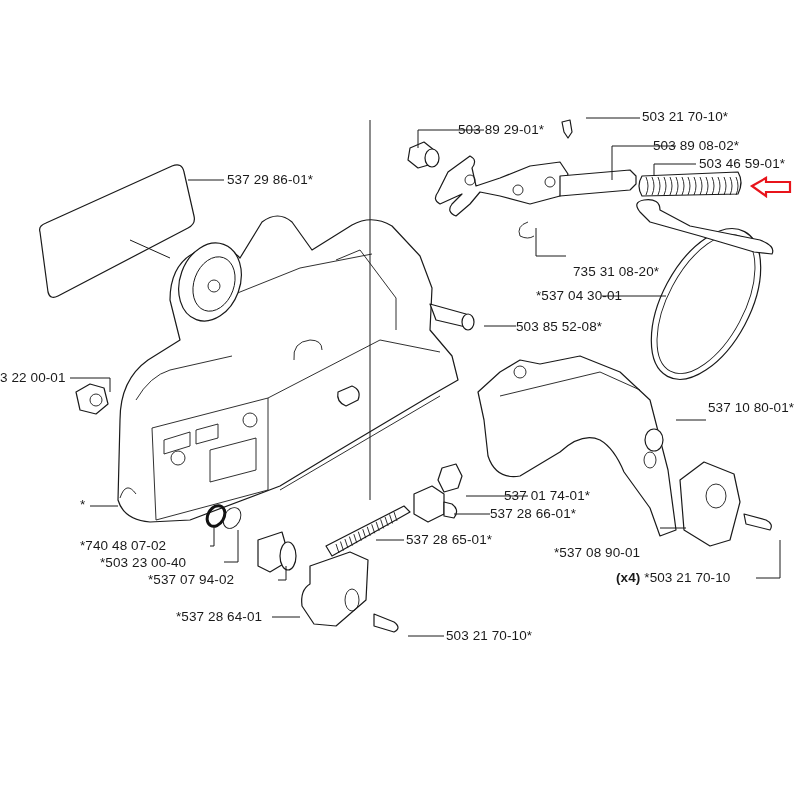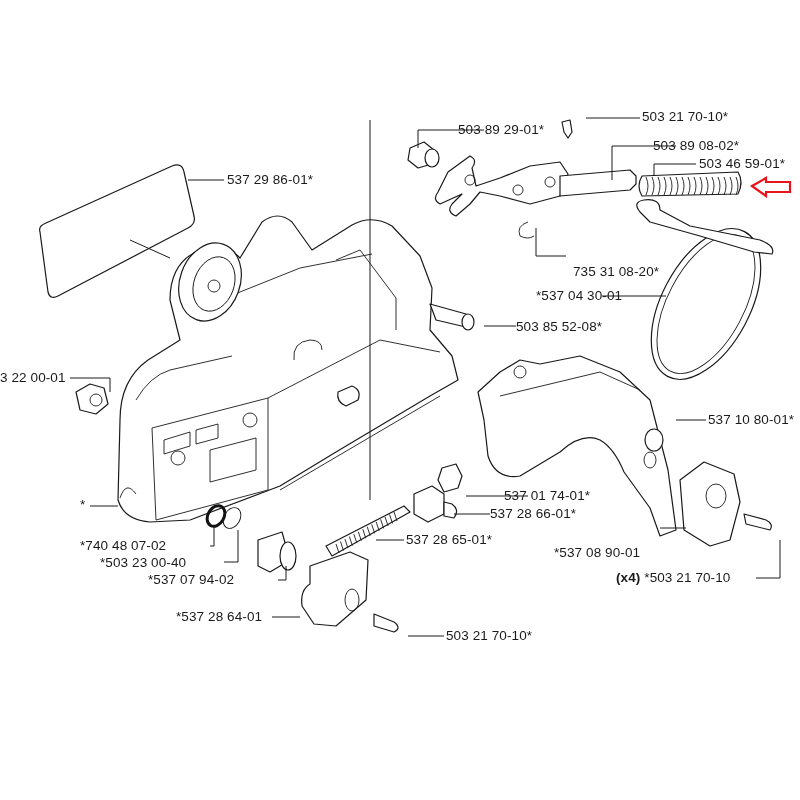--- a/index.html
+++ b/index.html
@@ -190,21 +190,21 @@
 
 <div class="lbl" style="left:642px;top:110px;">503 21 70-10*</div>
 <div class="lbl" style="left:458px;top:123px;">503 89 29-01*</div>
 <div class="lbl" style="left:653px;top:139px;">503 89 08-02*</div>
 <div class="lbl" style="left:699px;top:157px;">503 46 59-01*</div>
 <div class="lbl" style="left:227px;top:173px;">537 29 86-01*</div>
 <div class="lbl" style="left:573px;top:249px;margin-top:16px;">735 31 08-20*</div>
 <div class="lbl" style="left:536px;top:289px;">*537 04 30-01</div>
 <div class="lbl" style="left:516px;top:320px;">503 85 52-08*</div>
 <div class="lbl" style="left:0px;top:371px;">3 22 00-01</div>
-<div class="lbl" style="left:708px;top:413px;">537 10 80-01*</div>
+<div class="lbl" style="left:708px;top:401px;">537 10 80-01*</div>
 <div class="lbl" style="left:80px;top:498px;">*</div>
 <div class="lbl" style="left:504px;top:489px;">537 01 74-01*</div>
 <div class="lbl" style="left:490px;top:507px;">537 28 66-01*</div>
 <div class="lbl" style="left:554px;top:539px;margin-top:7px;">*537 08 90-01</div>
 <div class="lbl" style="left:406px;top:533px;">537 28 65-01*</div>
 <div class="lbl" style="left:80px;top:539px;">*740 48 07-02</div>
 <div class="lbl" style="left:100px;top:556px;">*503 23 00-40</div>
 <div class="lbl" style="left:148px;top:573px;">*537 07 94-02</div>
 <div class="lbl" style="left:616px;top:571px;">
   <b>(x4)</b>

